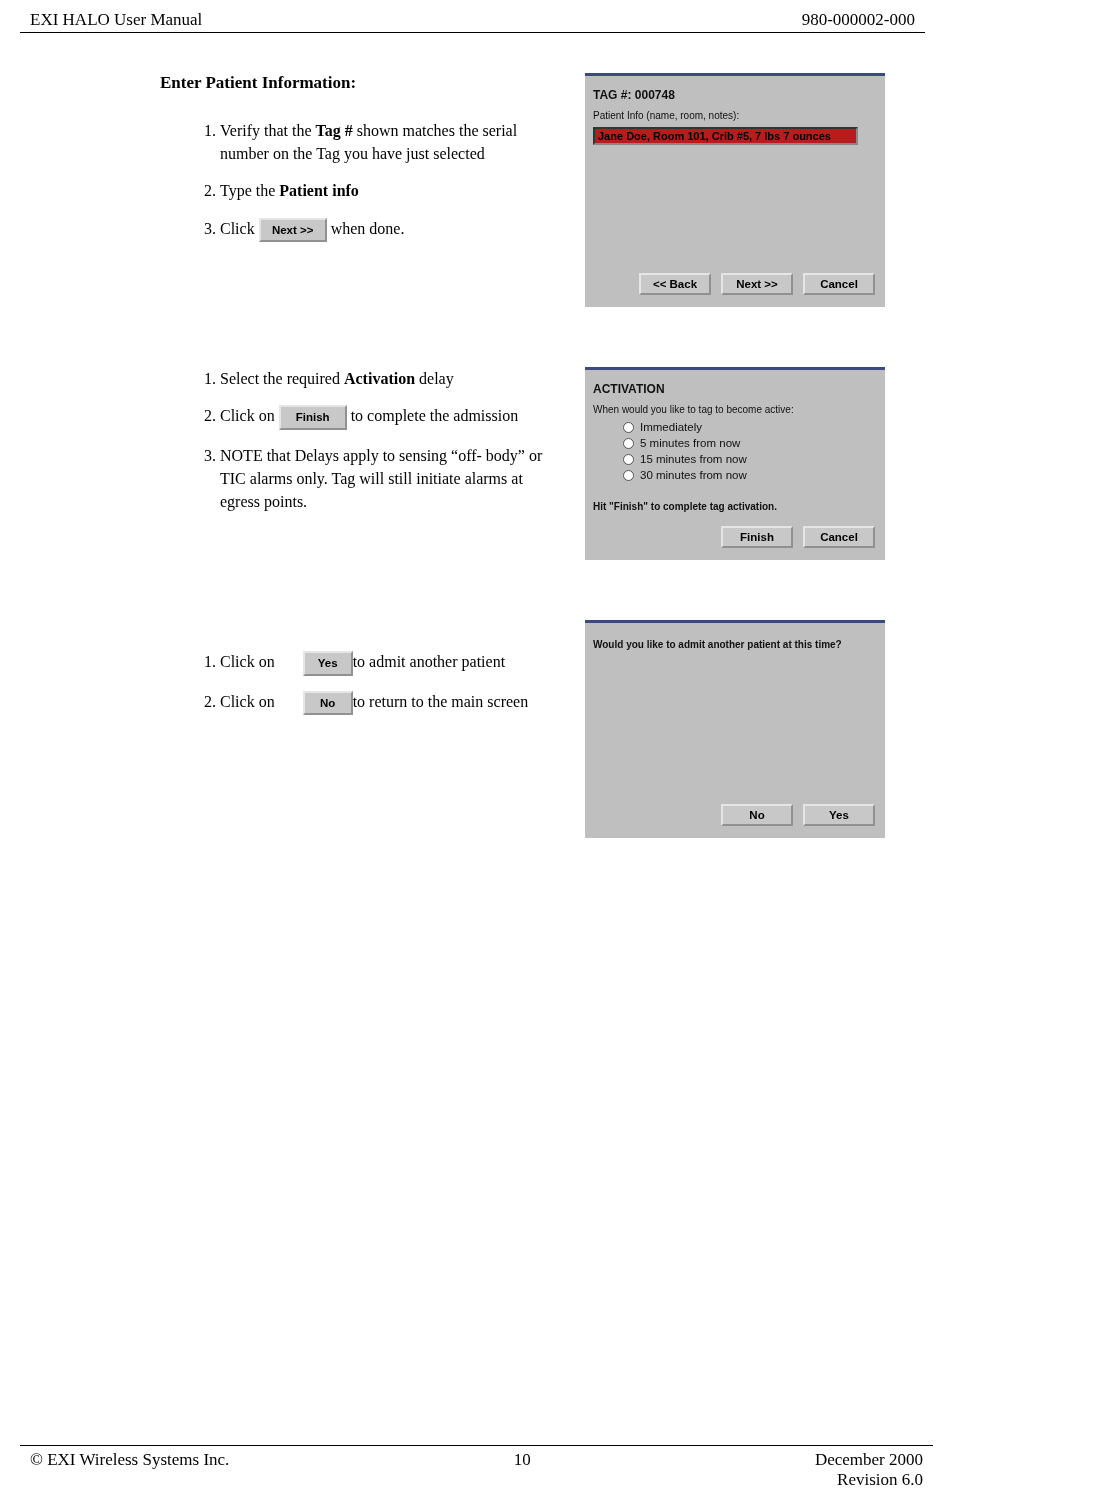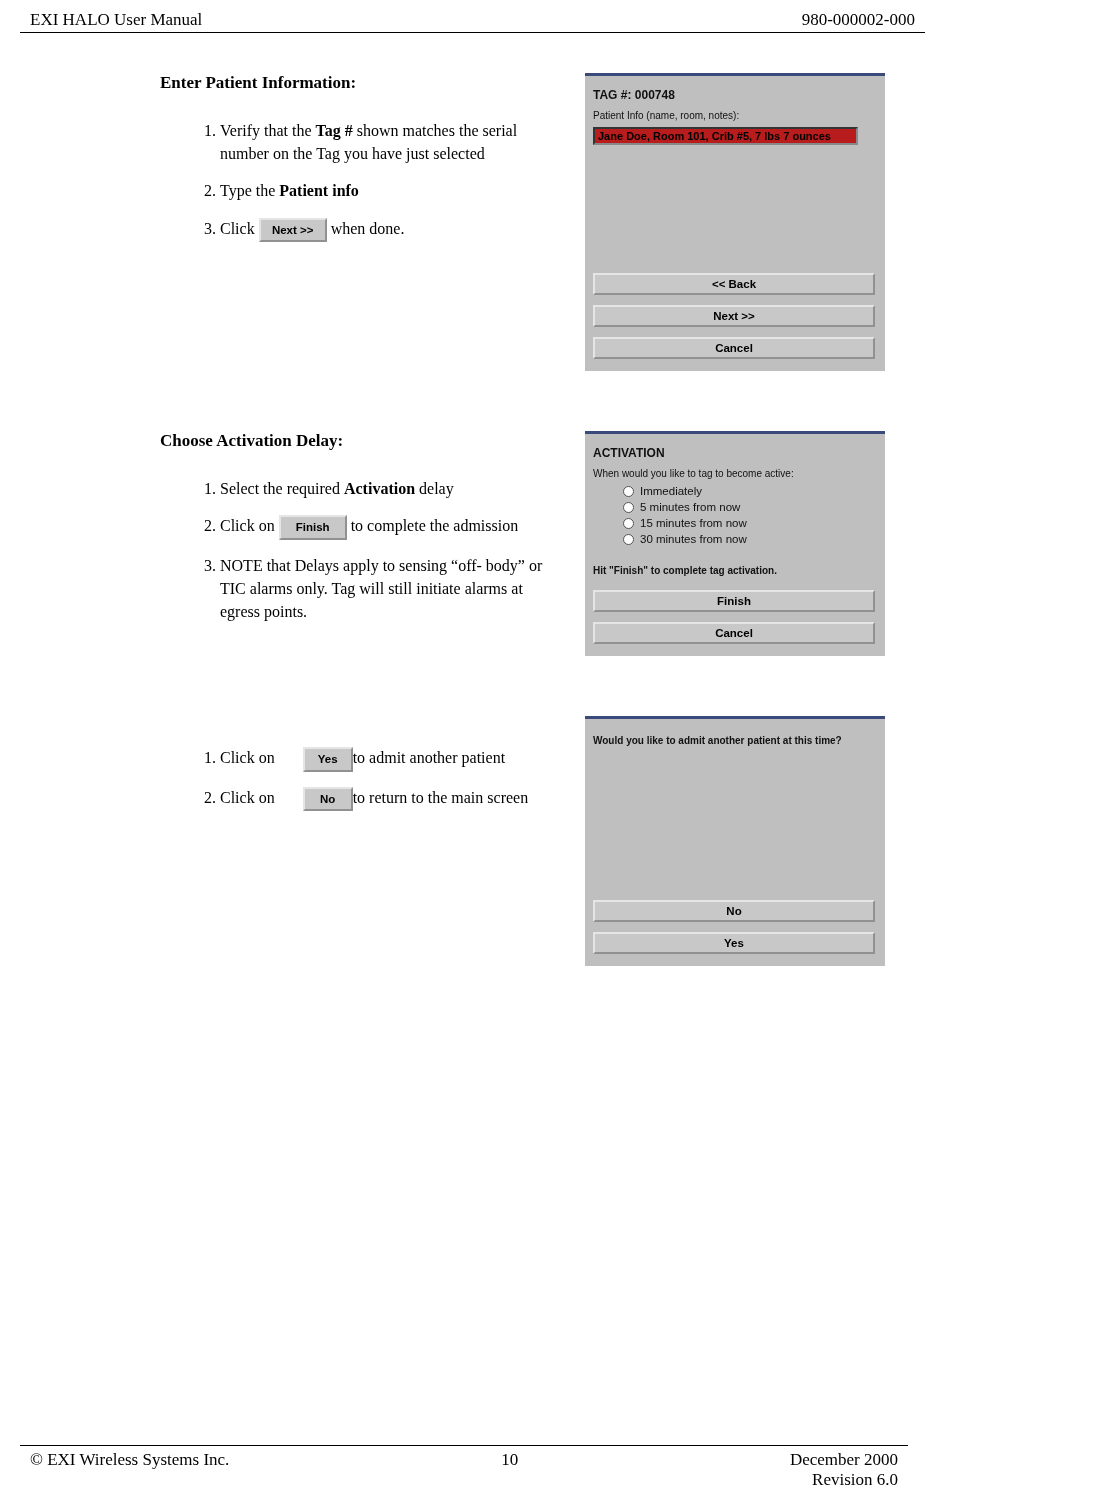--- a/index.html
+++ b/index.html
@@ -62,21 +62,21 @@
     padding: 1px 3px;
     width: 265px;
     font-weight: bold;
     color: #000;
   }
   .ss-body { min-height: 120px; }
   .ss-body-sm { min-height: 80px; }
   .ss-body-md { min-height: 140px; }
   .ss-radio-row { display: flex; align-items: flex-end; gap: 6px; margin: 4px 0 4px 30px; font-size: 11.5px; }
   .ss-radio { width: 11px; height: 11px; border: 1px solid #555; border-radius: 50%; background: #fff; display: inline-block; }
-  .ss-btn-row { display: flex; justify-content: flex-end; gap: 10px; padding: 8px 10px 0 0; flex-direction: column; }
+  .ss-btn-row { display: flex; justify-content: flex-end; gap: 10px; padding: 8px 10px 0 0; }
   .win-btn {
     background: #c8c8c8;
     border: 2px outset #e5e5e5;
     font-family: Arial, sans-serif;
     font-size: 11.5px;
     font-weight: bold;
     padding: 3px 0;
     min-width: 72px;
     text-align: center;
     display: inline-block;
@@ -93,21 +93,21 @@
     min-width: 68px;
     text-align: center;
     color: #000;
     font-weight: bold;
   }
   .inline-btn-sm { min-width: 50px; padding: 2px 12px; }
   .footer {
     position: absolute;
     bottom: 0;
     left: 20px;
-    right: 37px;
+    right: 12px;
   }
   .footer-hr {
     border: none;
     border-top: 1.5px solid #000;
     margin-bottom: 4px;
   }
   .footer-row {
     display: flex;
     justify-content: space-between;
     font-size: 17px;
@@ -151,21 +151,20 @@
         <div class="ss-btn-row">
           <span class="win-btn">&lt;&lt; Back</span>
           <span class="win-btn">Next &gt;&gt;</span>
           <span class="win-btn">Cancel</span>
         </div>
       </div>
     </div>
 
     <div class="section">
       <div class="section-text">
-        <div class="section-heading">Choose Activation Delay:</div>
         <ol class="steps">
           <li>
             <span>Select the required </span><span class="bold">Activation</span><span> delay</span>
           </li>
           <li>
             <span>Click on  </span><span class="inline-btn">Finish</span><span> to complete the admission</span>
           </li>
           <li>NOTE that Delays apply to sensing “off- body” or TIC alarms only.  Tag will still initiate alarms at egress points.</li>
         </ol>
       </div>

